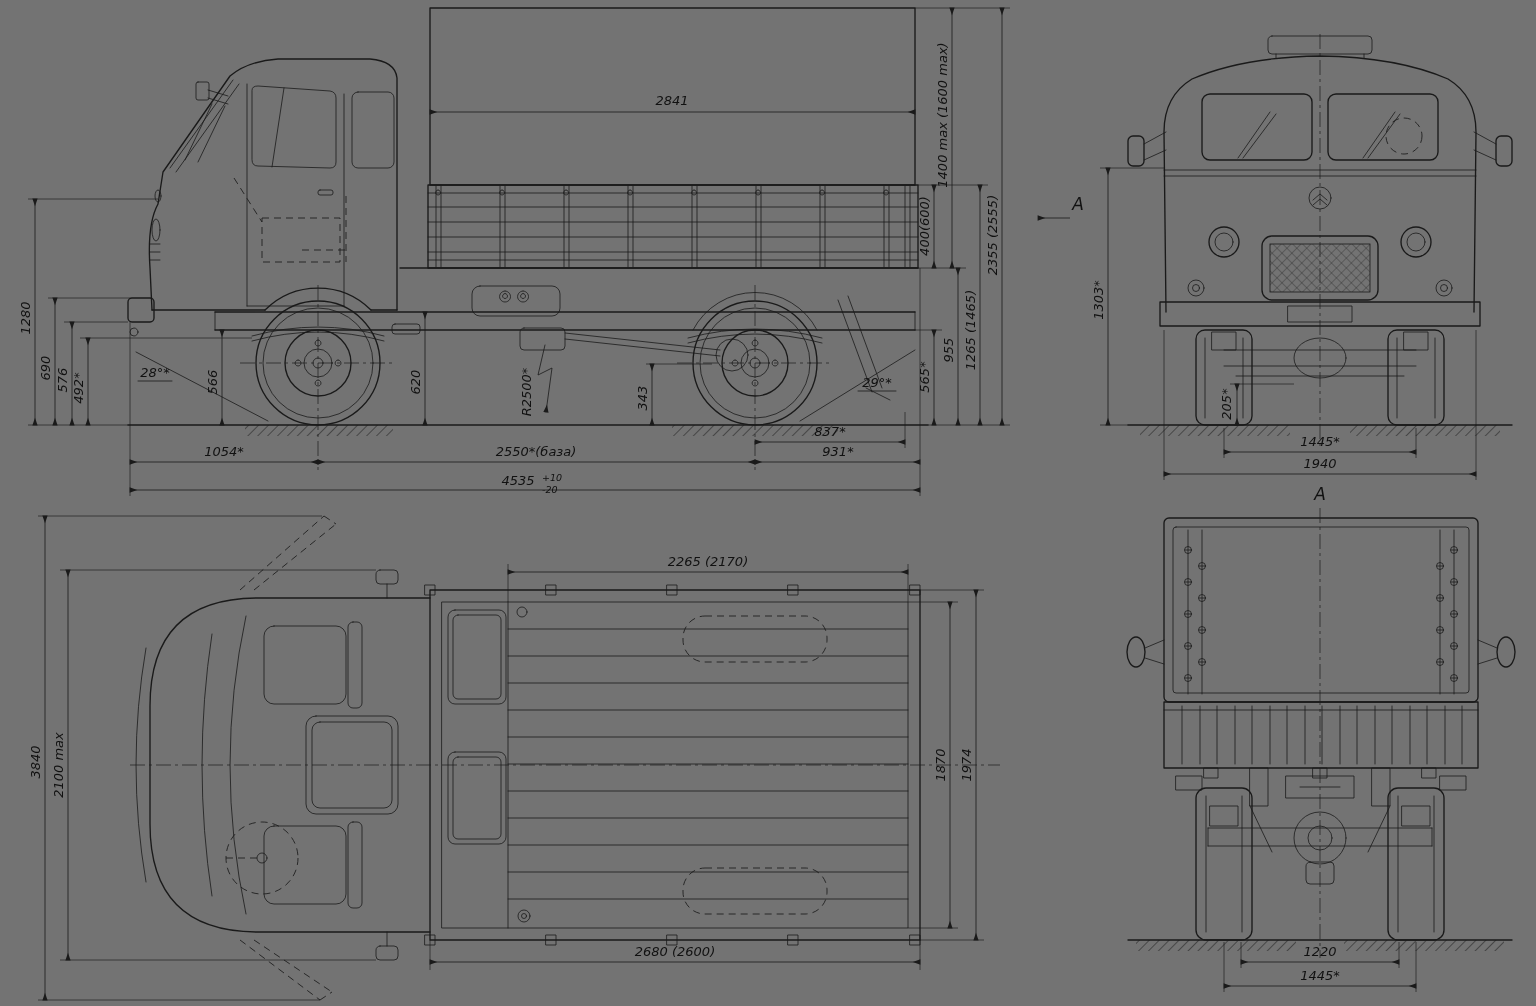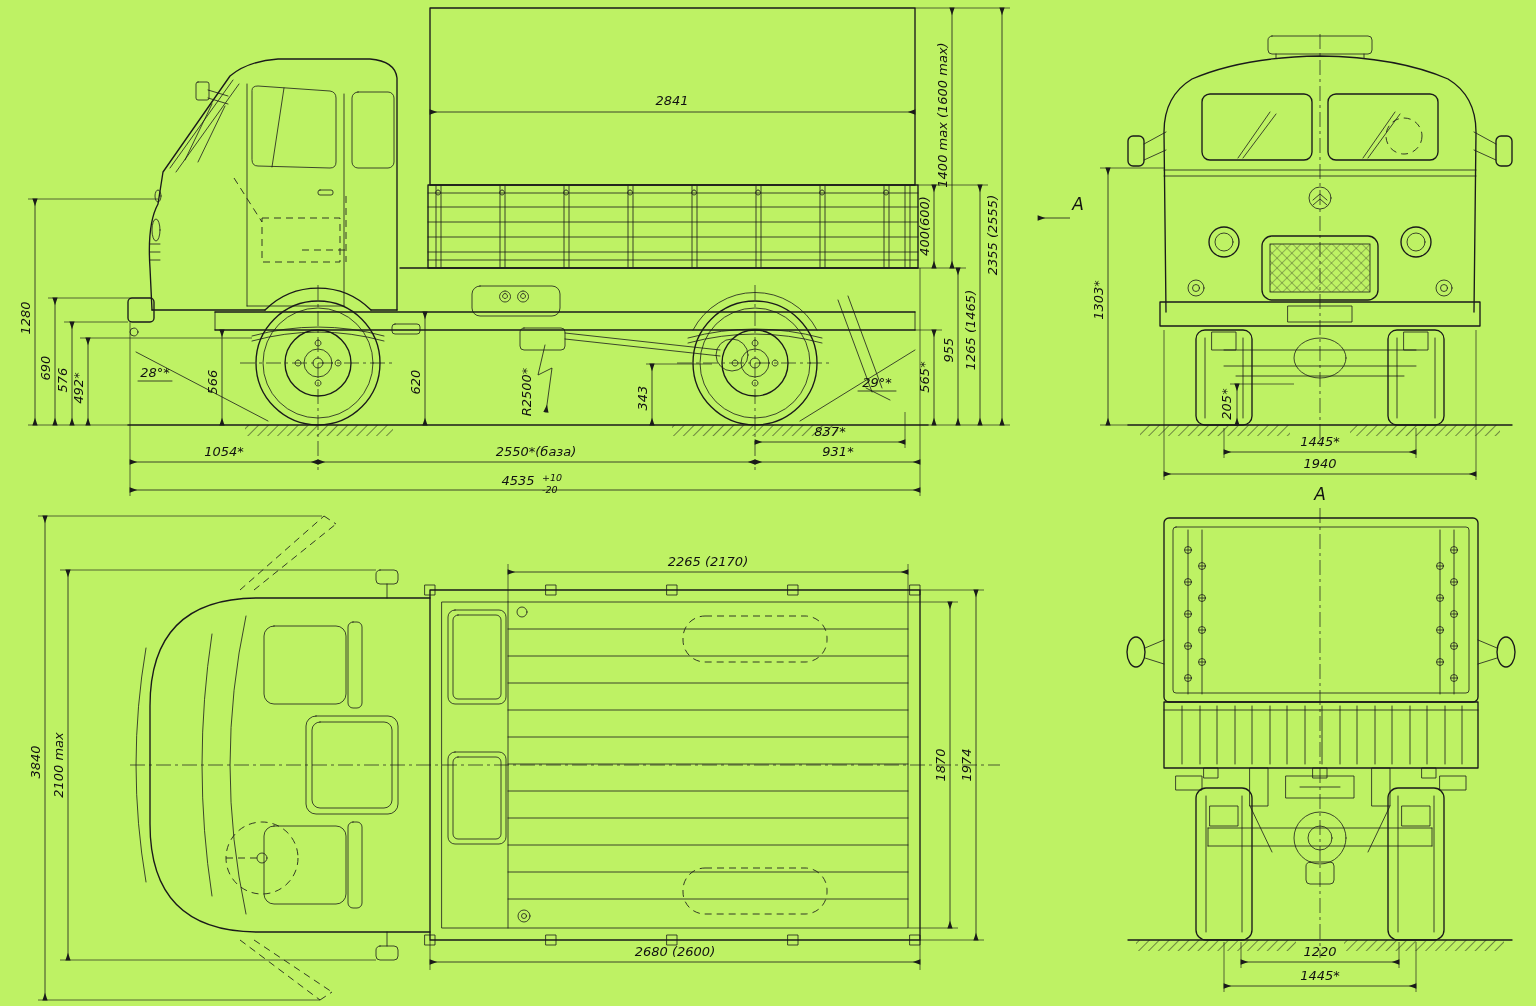--- a/index.html
+++ b/index.html
@@ -1,16 +1,16 @@
 <!DOCTYPE html>
 <html><head>
 <meta charset="utf-8">
 <style>
   html,body{margin:0;padding:0;background:#ffffff;}
-  .stage{position:relative;width:1536px;height:1006px;background:#bef264;overflow:hidden;}
+  .stage{position:relative;width:1536px;height:1006px;background:#737373;overflow:hidden;}
   svg{display:block;}
   .ln{stroke:#1a1a1a;fill:none;stroke-width:1.35;stroke-linecap:round;stroke-linejoin:round;}
   .tn{stroke:#1a1a1a;fill:none;stroke-width:0.8;stroke-linecap:round;stroke-linejoin:round;}
   .dm{stroke:#1a1a1a;fill:none;stroke-width:0.8;}
   .xt{stroke:#1a1a1a;fill:none;stroke-width:0.65;}
   .dash{stroke:#1a1a1a;fill:none;stroke-width:0.85;stroke-dasharray:7 5;}
   .cl{stroke:#1a1a1a;fill:none;stroke-width:0.7;stroke-dasharray:15 4 3 4;}
   .dimtext{font:italic 13px "DejaVu Sans", sans-serif;fill:#111;text-anchor:middle;}
   .dimtext.sm{font-size:9.5px;text-anchor:start;}
   .dimtext.big{font-size:17px;}

